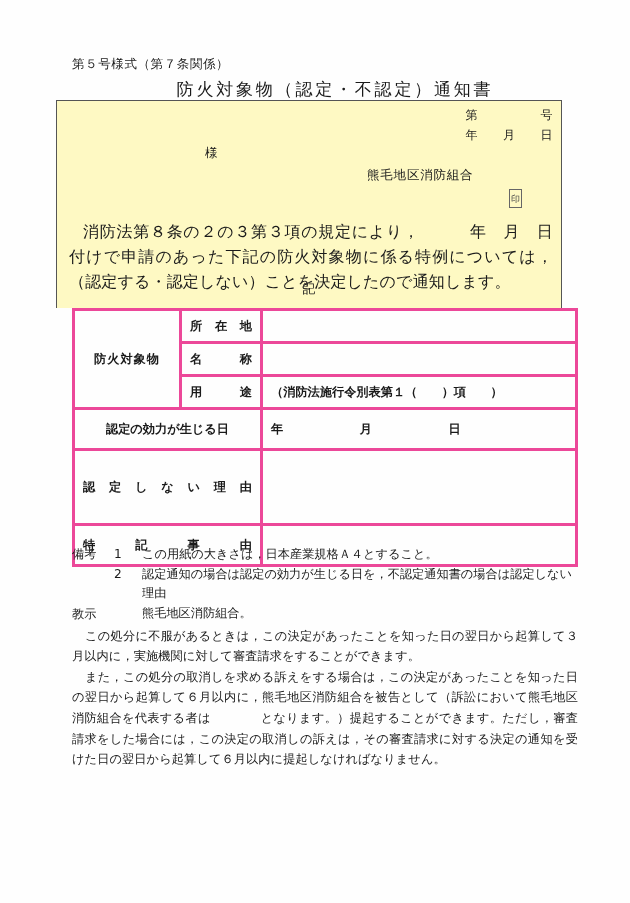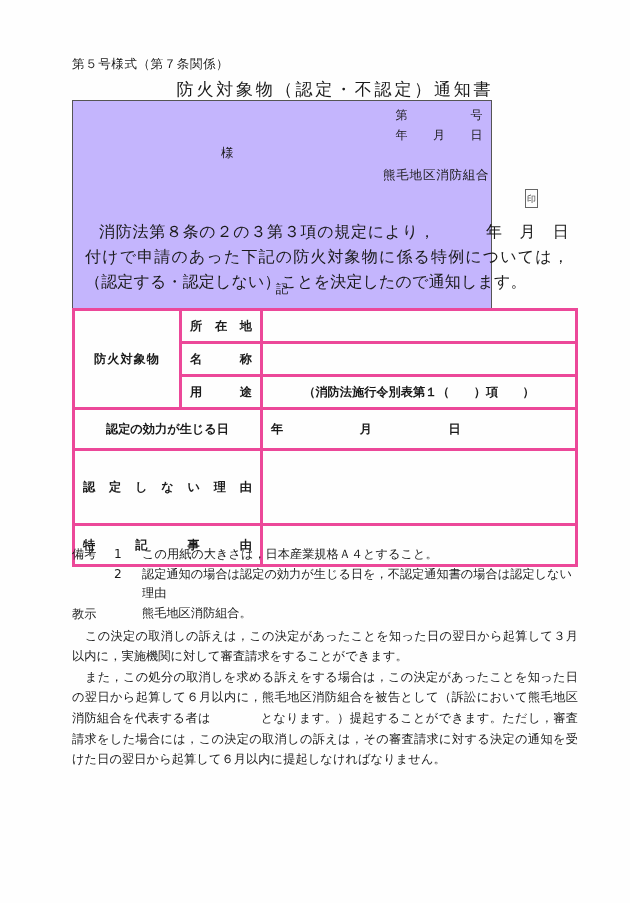--- a/index.html
+++ b/index.html
@@ -35,28 +35,28 @@
     left: 0; right: 0; top: 78px;
     text-align: center;
     font-size: 17px;
     letter-spacing: 2.8px;
     padding-left: 40px;
   }
 
   
   #notice-box {
     position: absolute;
-    left: 72px;
+    left: 56px;
     top: 100px;
-    width: 420px;
+    width: 506px;
     height: 208px;
     border: 1px solid #555;
     border-bottom: none;
     box-sizing: border-box;
-    background: #c4b5fd;
+    background: #fef9c3;
   }
   #doc-number {
     right: 8px; top: 6px;
     font-size: 12px;
     letter-spacing: 0.5px;
   }
   #doc-date {
     right: 8px; top: 26px;
     font-size: 12px;
     letter-spacing: 0.5px;
@@ -110,21 +110,21 @@
     font-size: 12.2px;
     padding: 0 8px;
     vertical-align: middle;
     font-weight: bold;
   }
   .lbl-wide  { width: 88px;  text-align: center; letter-spacing: 1px; }
   .lbl-mid   { width: 62px;  }
   .lbl-full  { width: 150px; text-align: center; }
   .spaced-3 { display: block; text-align: justify; text-align-last: justify; }
   .val-cell { text-align: left; }
-  .use-cell { text-align: center; padding-right: 40px; border-radius: 12px; }
+  .use-cell { padding-right: 40px; border-radius: 12px; }
   .date-cell { padding-left: 58px; letter-spacing: 10px; }
   .row-h-36 { height: 30px; }
   .row-h-44 { height: 38px; }
   .row-h-70 { height: 72px; }
 
   
   #remarks {
     position: absolute;
     left: 72px; top: 545px;
     width: 512px;
@@ -221,17 +221,17 @@
     <div class="rk-row">
       <span class="rk-label"></span>
       <span class="rk-num">2</span>
       <span class="rk-text">認定通知の場合は認定の効力が生じる日を，不認定通知書の場合は認定しない理由</span>
     </div>
     <div class="rk-indent">熊毛地区消防組合。</div>
   </div>
 
   <div id="instructions" class="jp">
     <div class="ins-head">教示</div>
-    <p>この決定の取消しの訴えは，この決定があったことを知った日の翌日から起算して３月以内に，実施機関に対して審査請求をすることができます。</p>
+    <p>この処分に不服があるときは，この決定があったことを知った日の翌日から起算して３月以内に，実施機関に対して審査請求をすることができます。</p>
     <p>また，この処分の取消しを求める訴えをする場合は，この決定があったことを知った日の翌日から起算して６月以内に，熊毛地区消防組合を被告として（訴訟において熊毛地区消防組合を代表する者は　　　　となります。）提起することができます。ただし，審査請求をした場合には，この決定の取消しの訴えは，その審査請求に対する決定の通知を受けた日の翌日から起算して６月以内に提起しなければなりません。</p>
   </div>
 
 </div>
 
 </body></html>

